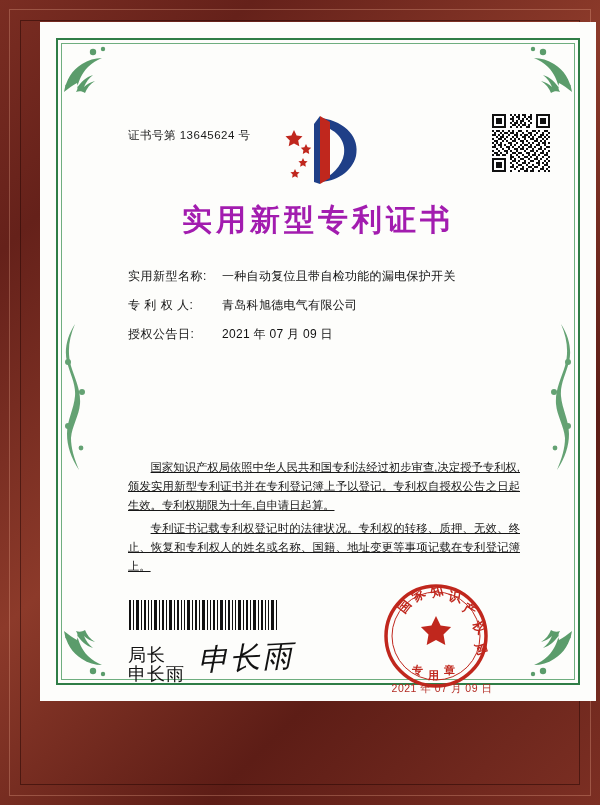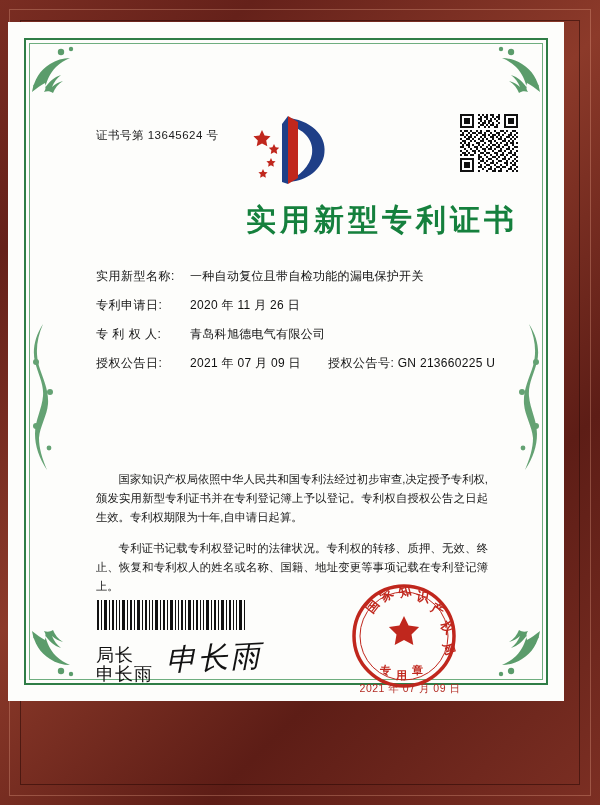--- a/index.html
+++ b/index.html
@@ -36,21 +36,21 @@
     left: 20px; top: 20px;
     width: 560px; height: 765px;
     box-sizing: border-box;
     border: 1px solid rgba(40,8,4,0.55);
     pointer-events: none;
   }
 
   
   .paper {
     position: absolute;
-    left: 8px; top: 22px;
+    left: 40px; top: 22px;
     width: 556px;
     height: 679px;
     background: #fdfdfb;
     box-sizing: border-box;
   }
 
   
   .green-border {
     position: absolute;
     left: 16px; top: 16px;
@@ -123,25 +123,25 @@
     transform: translateX(-50%);
     width: 96px; height: 74px;
   }
   .logo svg { width: 100%; height: 100%; display: block; }
 
   
   .title {
     position: absolute;
     left: 0; right: 0;
     top: 134px;
-    text-align: right;
+    text-align: center;
     font-family: Liberation Sans, sans-serif;
     font-size: 30px;
     font-weight: bold;
-    color: #15803d;
+    color: #a21caf;
     letter-spacing: 4px;
   }
 
   
   .fields {
     position: absolute;
     left: 42px;
     top: 196px;
     width: 392px;
     font-size: 12px;
@@ -175,22 +175,23 @@
     position: absolute;
     left: 42px;
     top: 392px;
     width: 392px;
     font-size: 11.3px;
     line-height: 19px;
     color: #171717;
     text-align: justify;
   }
   .paras p {
-    margin: 12px 0 4px 0;
+    margin: 0 0 4px 0;
     text-indent: 2em;
+    text-decoration: underline;
   }
 
   
   .barcode {
     position: absolute;
     left: 42px;
     top: 534px;
     width: 150px;
     height: 30px;
   }
@@ -369,31 +370,24 @@
         </svg>
       </div>
 
       <div class="title">实用新型专利证书</div>
 
       <div class="fields">
         <div class="row">
           <span class="lbl lbl-w5">实用新型名称:</span><span class="val">一种自动复位且带自检功能的漏电保护开关</span>
         </div>
         <div class="row">
-          <span class="lbl lbl-w5">专利申请日:</span><span class="val">2020 年 11 月 26 日</span>
-        </div>
-        <div class="row">
           <span class="lbl lbl-w5">专 利 权 人:</span><span class="val">青岛科旭德电气有限公司</span>
         </div>
         <div class="row two">
           <span class="lbl lbl-w5">授权公告日:</span><span class="val">2021 年 07 月 09 日</span>
-          <span class="seg2">
-            <span class="lbl">授权公告号:</span>
-            <span class="val">GN 213660225 U</span>
-          </span>
         </div>
       </div>
 
       <div class="paras">
         <p>国家知识产权局依照中华人民共和国专利法经过初步审查,决定授予专利权,颁发实用新型专利证书并在专利登记簿上予以登记。专利权自授权公告之日起生效。专利权期限为十年,自申请日起算。</p>
         <p>专利证书记载专利权登记时的法律状况。专利权的转移、质押、无效、终止、恢复和专利权人的姓名或名称、国籍、地址变更等事项记载在专利登记簿上。</p>
       </div>
 
       <div class="barcode">
         <svg viewBox="0 0 150 30" shape-rendering="crispEdges">

